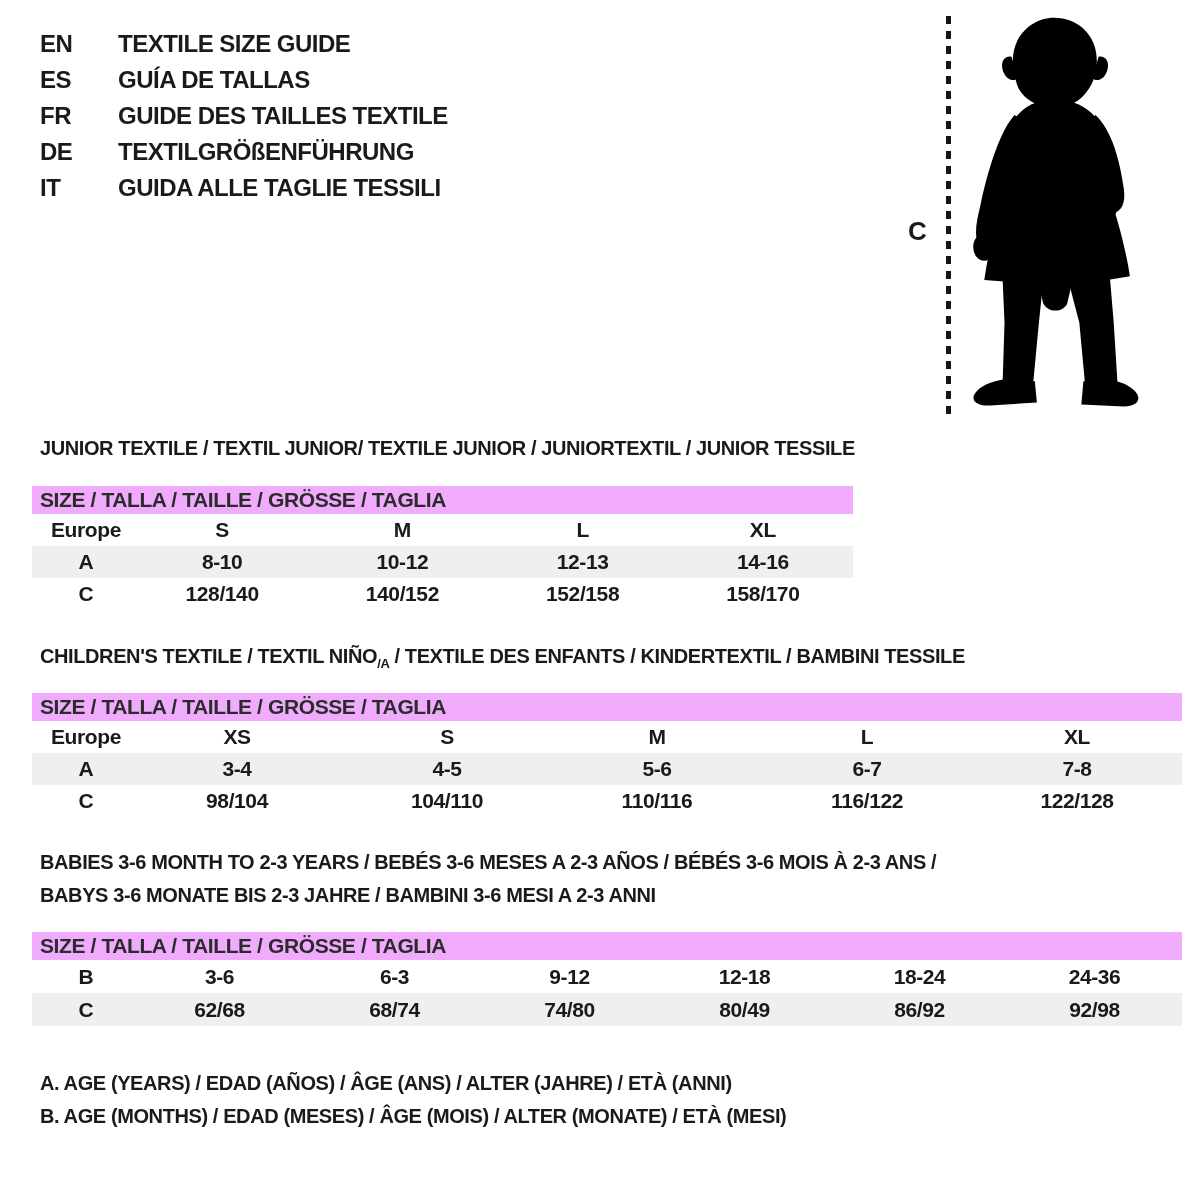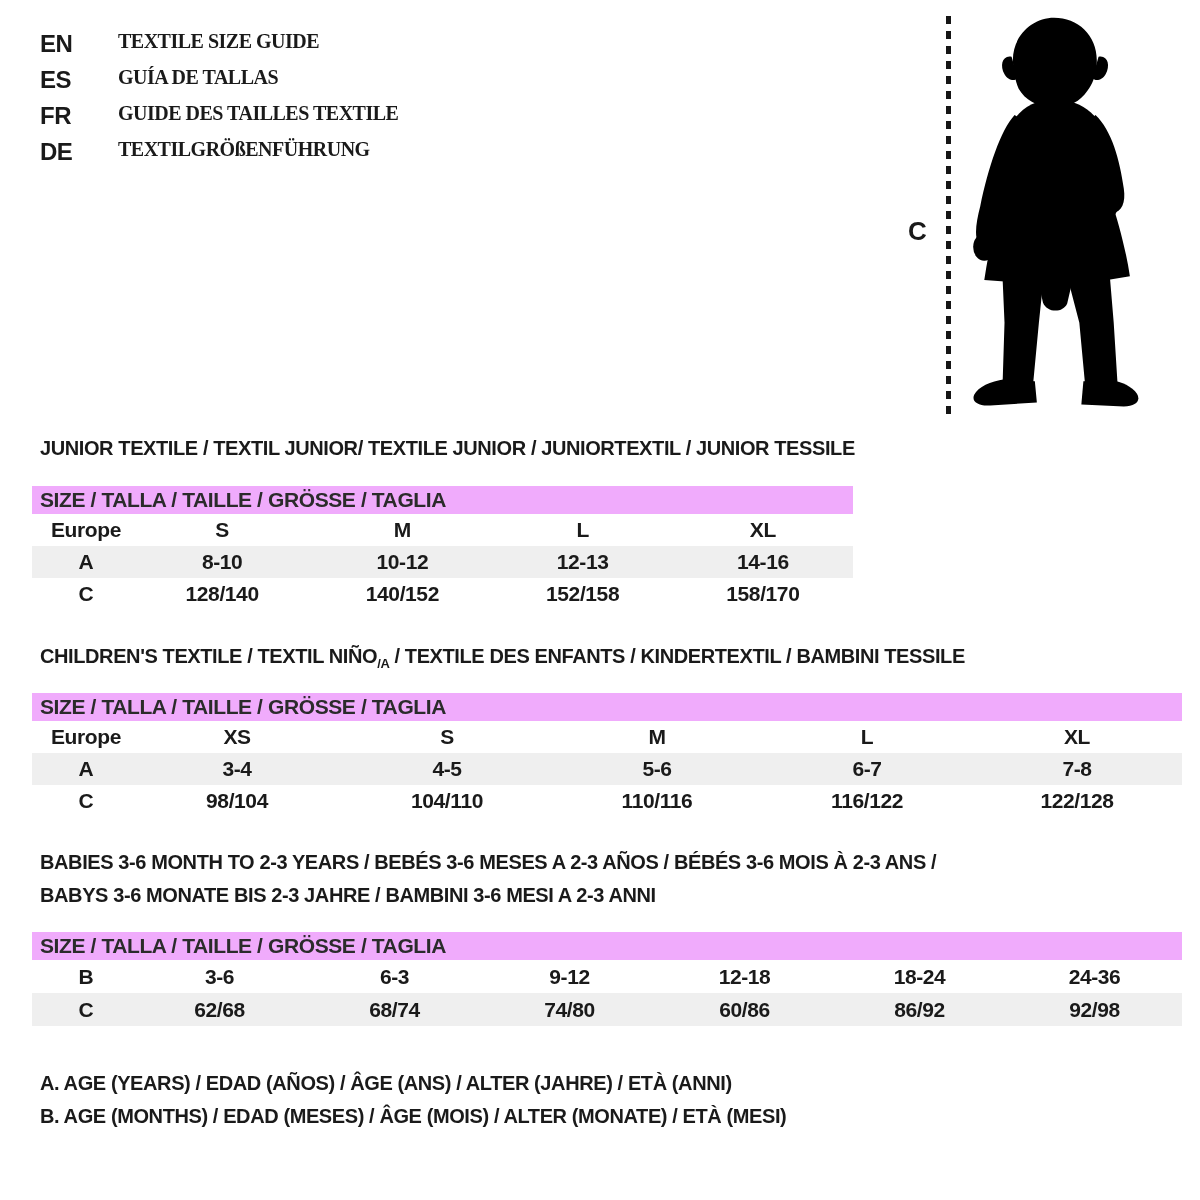--- a/index.html
+++ b/index.html
@@ -12,21 +12,21 @@
     overflow: hidden;
   }
   .abs { position: absolute; }
 
   
   .lang-list { left: 40px; top: 30px; }
   .lang-row { display: flex; height: 36px; }
   .lang-code {
     width: 78px; font-size: 24px; font-weight: 700; letter-spacing: -0.5px;
   }
-  .lang-label { font-size: 20px; font-weight: 700; letter-spacing: -0.5px; font-family: Liberation Serif, serif; }
+  .lang-label { font-size: 24px; font-weight: 700; letter-spacing: -0.5px; }
 
   
   .measure-line {
     left: 946px; top: 16px; width: 5px; height: 398px;
     background: repeating-linear-gradient(to bottom, #151515 0 8px, transparent 8px 15px);
   }
   .c-label { left: 908px; top: 216px; font-size: 26px; font-weight: 700; }
   .silhouette-box { left: 958px; top: 12px; width: 182px; height: 408px; }
   .silhouette-box svg { width: 100%; height: 100%; }
 
@@ -75,20 +75,24 @@
     <span class="lang-code">ES</span>
     <span class="lang-label">GUÍA DE TALLAS</span>
   </div>
   <div class="lang-row">
     <span class="lang-code">FR</span>
     <span class="lang-label">GUIDE DES TAILLES TEXTILE</span>
   </div>
   <div class="lang-row">
     <span class="lang-code">DE</span>
     <span class="lang-label">TEXTILGRÖßENFÜHRUNG</span>
+  </div>
+  <div class="lang-row">
+    <span class="lang-code">IT</span>
+    <span class="lang-label">GUIDA ALLE TAGLIE TESSILI</span>
   </div>
 </div>
 
 <span class="abs c-label">C</span>
 <div class="abs measure-line"></div>
 <div class="abs silhouette-box">
   <svg viewBox="0 0 180 420" preserveAspectRatio="none" aria-hidden="true">
     <g fill="#000000">
 
       <path d="M55,58 C50,28 72,6 95,6 C120,6 140,26 137,56 C136,66 133,74 128,81 C121,92 110,98 95,98 C78,98 66,90 60,79 C57,72 56,66 55,58 Z"></path>
@@ -192,21 +196,21 @@
     <span class="cell">9-12</span>
     <span class="cell">12-18</span>
     <span class="cell">18-24</span>
     <span class="cell">24-36</span>
   </div>
   <div class="trow alt">
     <span class="cell first">C</span>
     <span class="cell">62/68</span>
     <span class="cell">68/74</span>
     <span class="cell">74/80</span>
-    <span class="cell">60/86</span>
+    <span class="cell">80/49</span>
     <span class="cell">86/92</span>
     <span class="cell">92/98</span>
   </div>
 </div>
 
 <div class="abs footnotes">
   <div class="footnote">A. AGE (YEARS) / EDAD (AÑOS) / ÂGE (ANS) / ALTER (JAHRE) / ETÀ (ANNI)</div>
   <div class="footnote">B. AGE (MONTHS) / EDAD (MESES) / ÂGE (MOIS) / ALTER (MONATE) / ETÀ (MESI)</div>
 </div>
 

